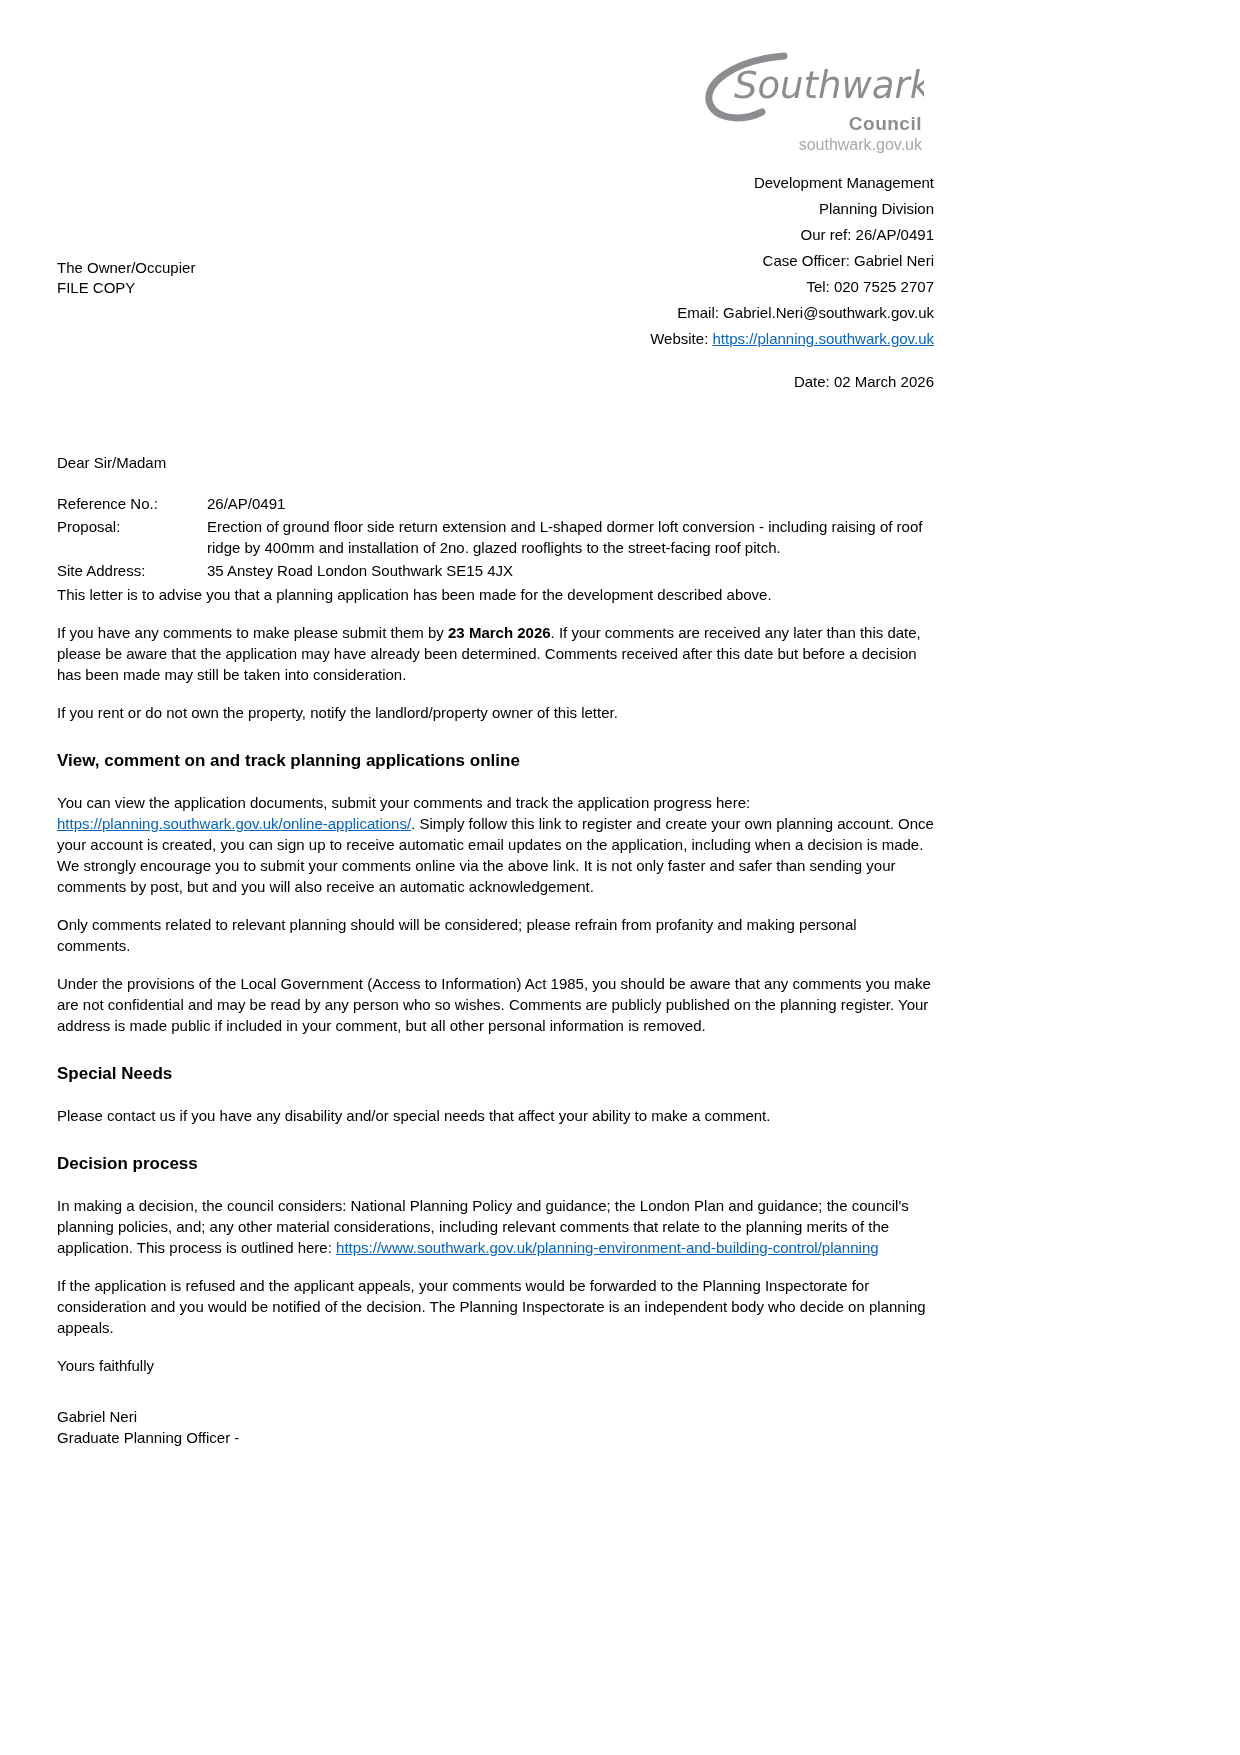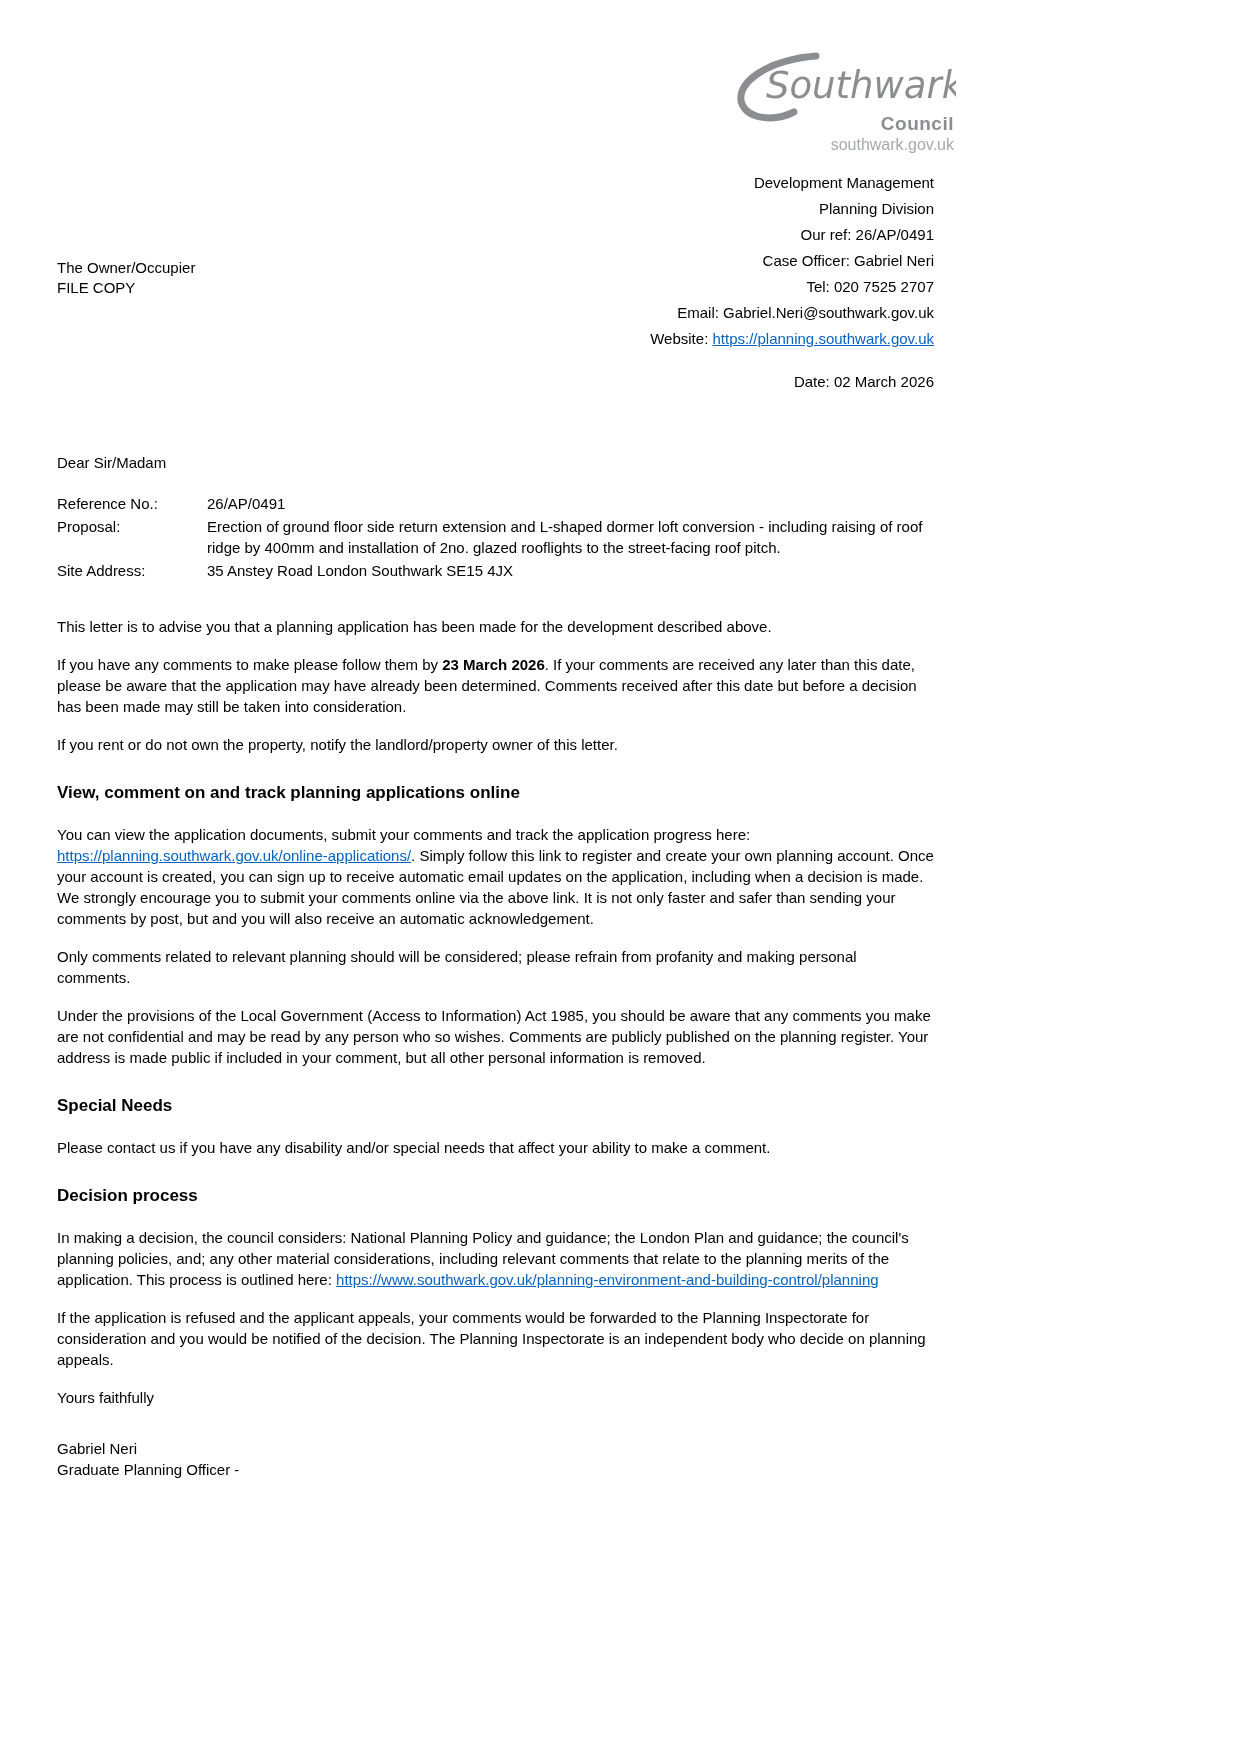--- a/index.html
+++ b/index.html
@@ -10,21 +10,21 @@
   }
   .page {
     position: relative;
     width: 1240px;
     height: 1755px;
     background: #ffffff;
     overflow: hidden;
   }
 
   
-  .logo { position: absolute; top: 46px; right: 284px; }
+  .logo { position: absolute; top: 46px; right: 316px; }
   .logo-script {
     font-family: "DejaVu Sans", sans-serif;
     font-style: italic;
     font-size: 37px;
     fill: #8b8d90;
   }
   .logo-council {
     font-family: "Liberation Sans", sans-serif;
     font-weight: bold;
     font-size: 19px;
@@ -72,21 +72,21 @@
     width: 877px;
     font-size: 15px;
     line-height: 21px;
   }
   .letter-body p { margin: 0 0 17px 0; }
   .letter-body h2 {
     font-size: 17px;
     font-weight: bold;
     margin: 27px 0 21px 0;
   }
-  .ref-table { margin: 20px 0 35px 0; }
+  .ref-table { margin: 20px 0 3px 0; }
   .ref-row { display: flex; margin-bottom: 2px; }
   .ref-label { width: 150px; flex-shrink: 0; }
   .ref-value { flex: 1; }
 
   .link { color: #0563c1; word-break: break-word; }
   strong { font-weight: bold; }
 
   .closing { margin-top: 18px; }
   .signature { margin-top: 30px; line-height: 21px; }
 </style>
@@ -137,21 +137,21 @@
         <div class="ref-value">Erection of ground floor side return extension and L-shaped dormer loft conversion - including raising of roof ridge by 400mm and installation of 2no. glazed rooflights to the street-facing roof pitch.</div>
       </div>
       <div class="ref-row">
         <div class="ref-label">Site Address:</div>
         <div class="ref-value">35 Anstey Road London Southwark SE15 4JX</div>
       </div>
     </div>
 
     <p>This letter is to advise you that a planning application has been made for the development described above.</p>
 
-    <p><span>If you have any comments to make please follow them by </span><strong>23 March 2026</strong><span>. If your comments are received any later than this date, please be aware that the application may have already been determined. Comments received after this date but before a decision has been made may still be taken into consideration.</span></p>
+    <p><span>If you have any comments to make please submit them by </span><strong>23 March 2026</strong><span>. If your comments are received any later than this date, please be aware that the application may have already been determined. Comments received after this date but before a decision has been made may still be taken into consideration.</span></p>
 
     <p>If you rent or do not own the property, notify the landlord/property owner of this letter.</p>
 
     <h2>View, comment on and track planning applications online</h2>
 
     <p><span>You can view the application documents, submit your comments and track the application progress here: </span><a href="#" class="link">https://planning.southwark.gov.uk/online-applications/</a><span>. Simply follow this link to register and create your own planning account. Once your account is created, you can sign up to receive automatic email updates on the application, including when a decision is made. We strongly encourage you to submit your comments online via the above link. It is not only faster and safer than sending your comments by post, but and you will also receive an automatic acknowledgement.</span></p>
 
     <p>Only comments related to relevant planning should will be considered; please refrain from profanity and making personal comments.</p>
 
     <p>Under the provisions of the Local Government (Access to Information) Act 1985, you should be aware that any comments you make are not confidential and may be read by any person who so wishes. Comments are publicly published on the planning register. Your address is made public if included in your comment, but all other personal information is removed.</p>

